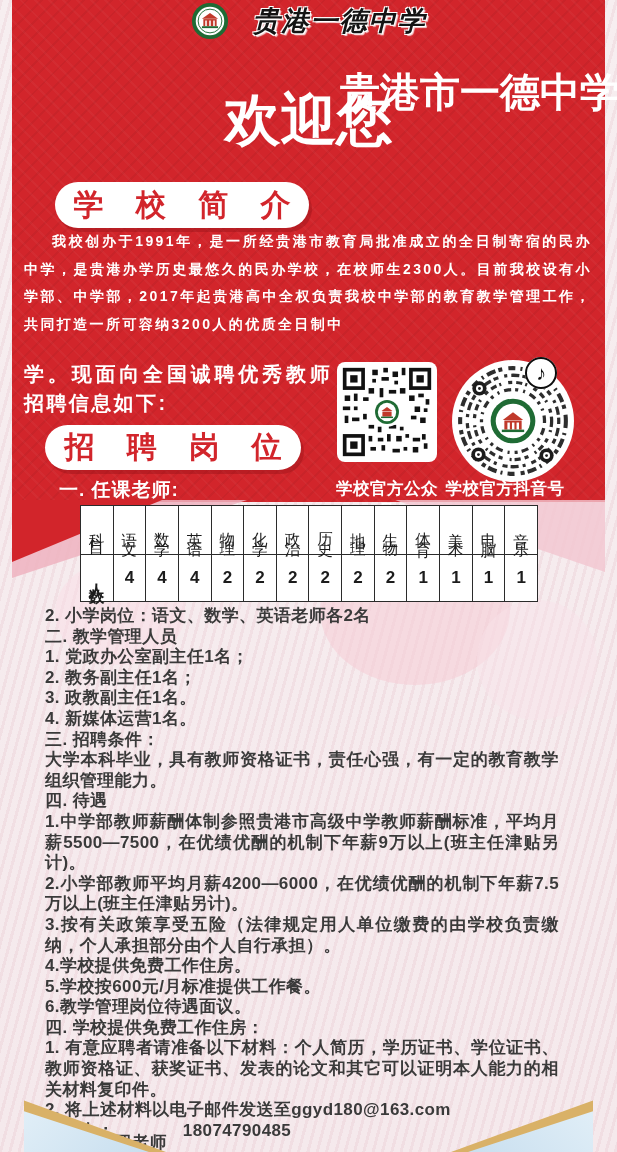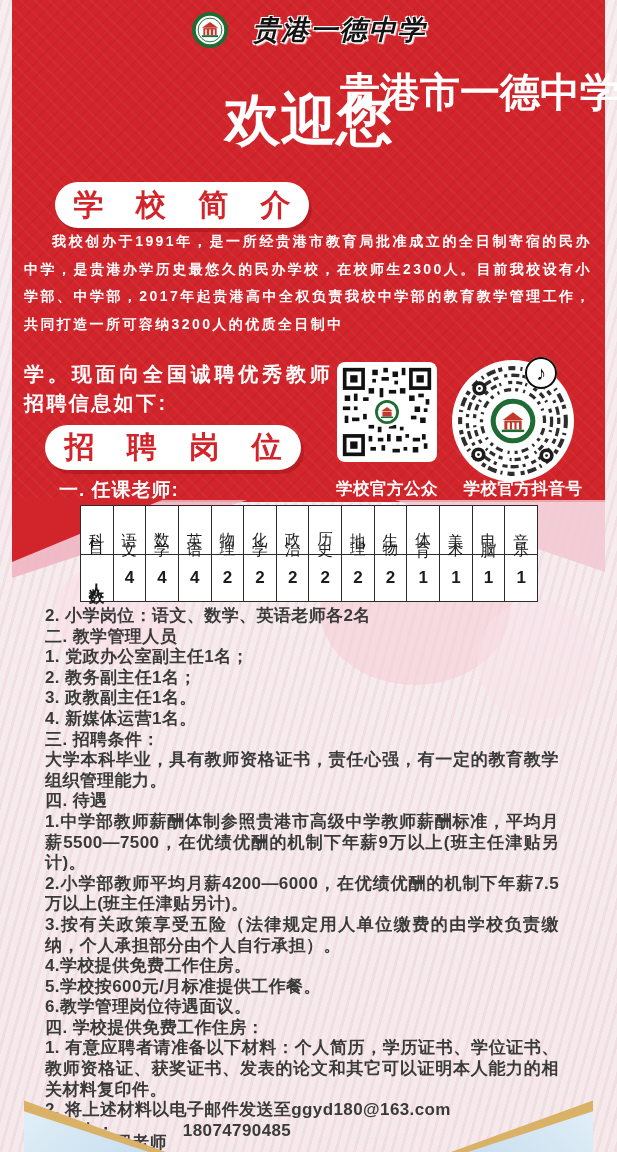--- a/index.html
+++ b/index.html
@@ -11,21 +11,21 @@
     font-family:"Liberation Sans","DejaVu Sans",sans-serif;
   }
   
   .red-card{
     position:absolute;left:12px;top:0;width:593px;height:502px;
     background:
       repeating-linear-gradient(135deg, rgba(0,0,0,.045) 0 2px, rgba(0,0,0,0) 2px 10px),
       repeating-linear-gradient(45deg, rgba(255,255,255,.03) 0 2px, rgba(255,255,255,0) 2px 10px),
       #d2252b;
   }
-  .logo-row{position:absolute;left:0;top:11px;width:100%;display:flex;align-items:center;justify-content:center;gap:24px;text-align:center;}
+  .logo-row{position:absolute;left:0;top:2px;width:100%;display:flex;align-items:center;justify-content:center;gap:24px;text-align:center;}
   .seal{width:38px;height:38px;display:block;}
   .logo-text{
     font-size:27px;font-weight:900;color:#141414;font-style:italic;letter-spacing:2px;
     text-shadow:-1px -1px 0 #fff,1px -1px 0 #fff,-1px 1px 0 #fff,1px 1px 0 #fff,2px 2px 1px rgba(255,255,255,.8);
   }
   .title1{position:absolute;left:0;top:48px;width:100%;margin:15px;text-align:right;
     font-size:40px;line-height:58px;font-weight:900;color:#fff;letter-spacing:0;}
   .title2{position:absolute;left:0;top:91px;width:100%;margin:0;text-align:center;
     font-size:56px;line-height:58px;font-weight:900;color:#fff;}
   .pill{
@@ -50,21 +50,21 @@
   .qr-wechat svg{width:100%;height:100%;display:block;}
   .qr-douyin{position:absolute;left:440px;top:360px;width:122px;height:122px;}
   .qr-douyin svg{width:100%;height:100%;display:block;}
   .tiktok-badge{
     position:absolute;left:513px;top:357px;width:32px;height:32px;border-radius:50%;
     background:#fff;display:flex;align-items:center;justify-content:center;
     font-size:20px;color:#0d0d0d;font-weight:900;box-shadow:0 0 0 2px #0d0d0d inset;
   }
   .qr-label{position:absolute;top:478px;color:#fff;font-weight:900;font-size:16.5px;text-align:center;letter-spacing:.5px;}
   .qr-label-1{left:318px;width:114px;}
-  .qr-label-2{left:448px;width:126px;}
+  .qr-label-2{left:430px;width:126px;}
   
   .deco{position:absolute;z-index:0;}
   .tri-left-pink{left:12px;top:500px;width:235px;height:78px;background:#efb3bf;opacity:.85;clip-path:polygon(0 0,100% 0,0 100%);}
   .tri-left-red{left:12px;top:500px;width:150px;height:62px;background:#d2252b;clip-path:polygon(0 0,100% 0,0 100%);}
   .tri-right-pink{right:12px;top:500px;width:210px;height:72px;background:#f3c5cf;opacity:.8;clip-path:polygon(0 0,100% 0,100% 100%);}
   .blob1{left:320px;top:535px;width:190px;height:150px;border-radius:50%;background:#f6ccd6;opacity:.55;}
   .blob2{left:55px;top:560px;width:130px;height:105px;border-radius:50%;background:#f9dee5;opacity:.5;}
   .blob3{right:20px;top:600px;width:120px;height:120px;border-radius:50%;background:#f9e2e8;opacity:.45;}
   
   .jobs-table{

